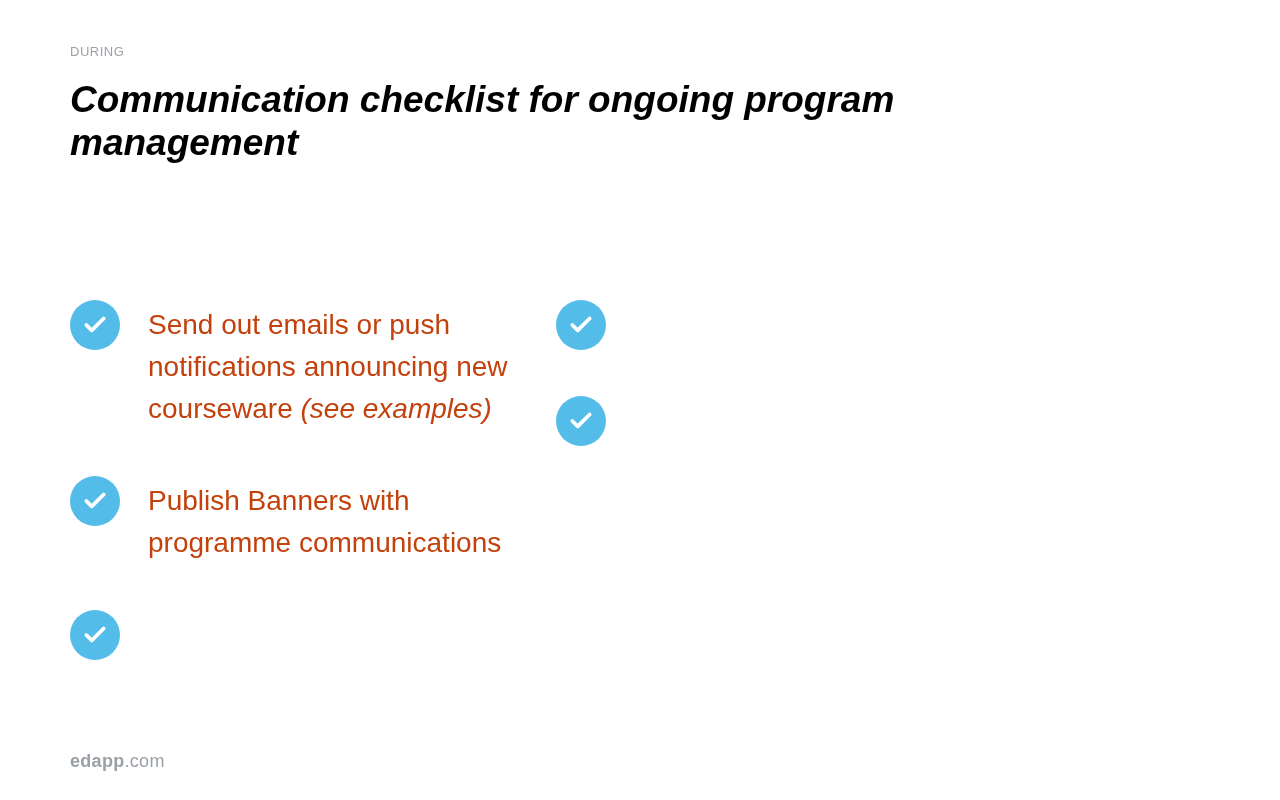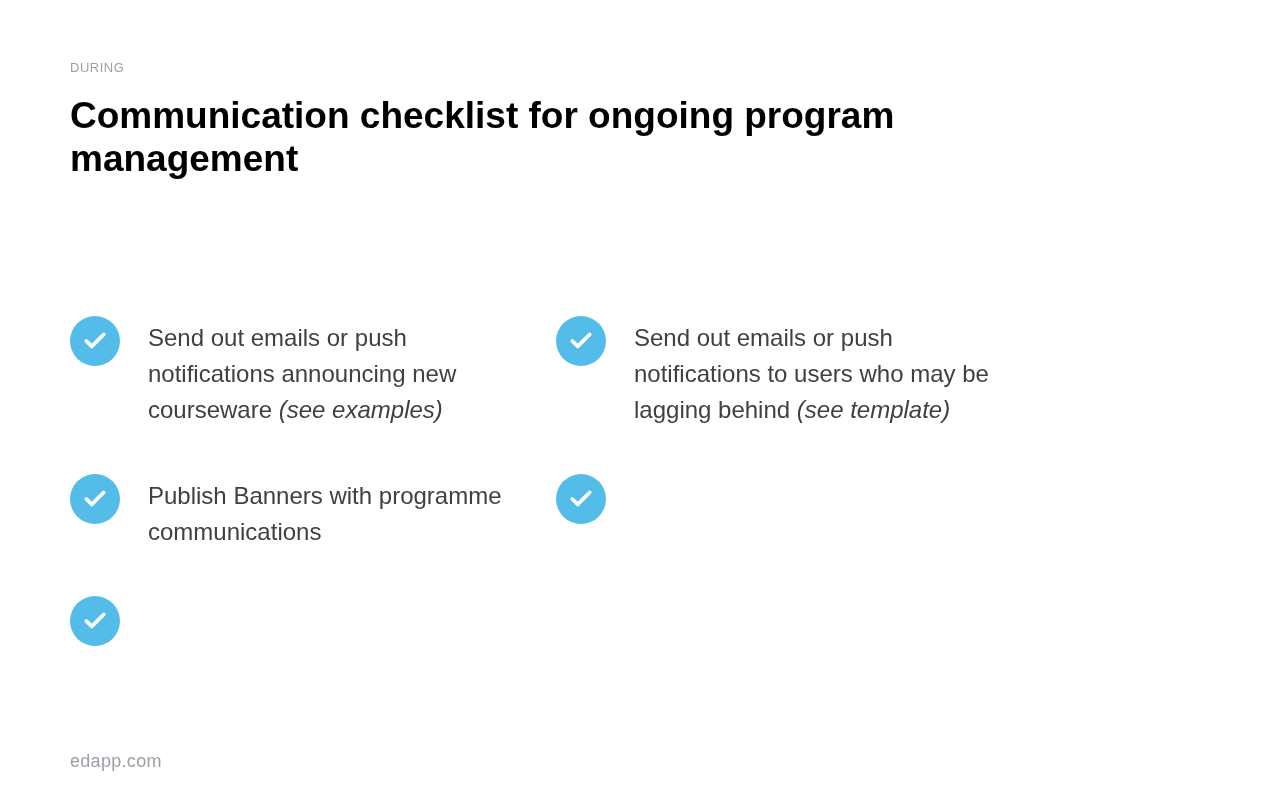--- a/index.html
+++ b/index.html
@@ -1,34 +1,35 @@
 <!DOCTYPE html>
 <html><head>
 <meta charset="utf-8">
 <style>
   * { box-sizing: border-box; margin: 0; padding: 0; }
   html, body { width: 1280px; height: 800px; background: #ffffff; font-family: Arial, Helvetica, sans-serif; color: #000; }
   .slide {
     position: relative;
     width: 1072px;
     height: 800px;
-    padding: 60px 70px 40px 70px;
+    padding: 44px 70px 40px 70px;
   }
   .eyebrow {
     font-size: 13px;
     letter-spacing: 0.5px;
     color: #9aa0a6;
     font-weight: 500;
     margin-bottom: 20px;
   }
   .title {
     font-size: 37px;
     font-weight: 700;
     color: #000;
     line-height: 1.15;
+    font-style: italic;
   }
   .checklist {
     margin-top: 140px;
     display: flex;
     gap: 40px;
   }
   .column {
     flex: 1;
     display: flex;
     flex-direction: column;
@@ -48,38 +49,38 @@
     display: flex;
     align-items: center;
     justify-content: center;
     margin-top: -4px;
   }
   .check-badge svg {
     width: 26px;
     height: 26px;
   }
   .item-text {
-    font-size: 24px;
+    font-size: 28px;
     line-height: 1.5;
-    color: #404040;
+    color: #c2410c;
     max-width: 430px;
   }
   .item-text .italic {
     font-style: italic;
   }
   .footer {
     position: absolute;
     left: 70px;
     bottom: 28px;
     font-size: 18px;
     color: #9aa0a6;
     letter-spacing: 0.3px;
   }
   .footer .bold {
-    font-weight: 400;
+    font-weight: 700;
     color: #9aa0a6;
   }
 </style>
 </head>
 <body>
 
 <div class="slide">
 
   <div class="eyebrow">DURING</div>
 
@@ -122,23 +123,20 @@
     </div>
 
     <div class="column">
 
       <div class="item">
         <div class="check-badge">
           <svg viewBox="0 0 24 24" fill="none">
               <path d="M4 12l5 5L20 6" stroke="#ffffff" stroke-width="3.5" stroke-linecap="round" stroke-linejoin="round"></path>
             </svg>
         </div>
-        <div class="item-text">
-          <span>Send out emails or push notifications to users who may be lagging behind </span><span class="italic">(see template)</span>
-        </div>
       </div>
 
       <div class="item">
         <div class="check-badge">
           <svg viewBox="0 0 24 24" fill="none">
               <path d="M4 12l5 5L20 6" stroke="#ffffff" stroke-width="3.5" stroke-linecap="round" stroke-linejoin="round"></path>
             </svg>
         </div>
       </div>
 

